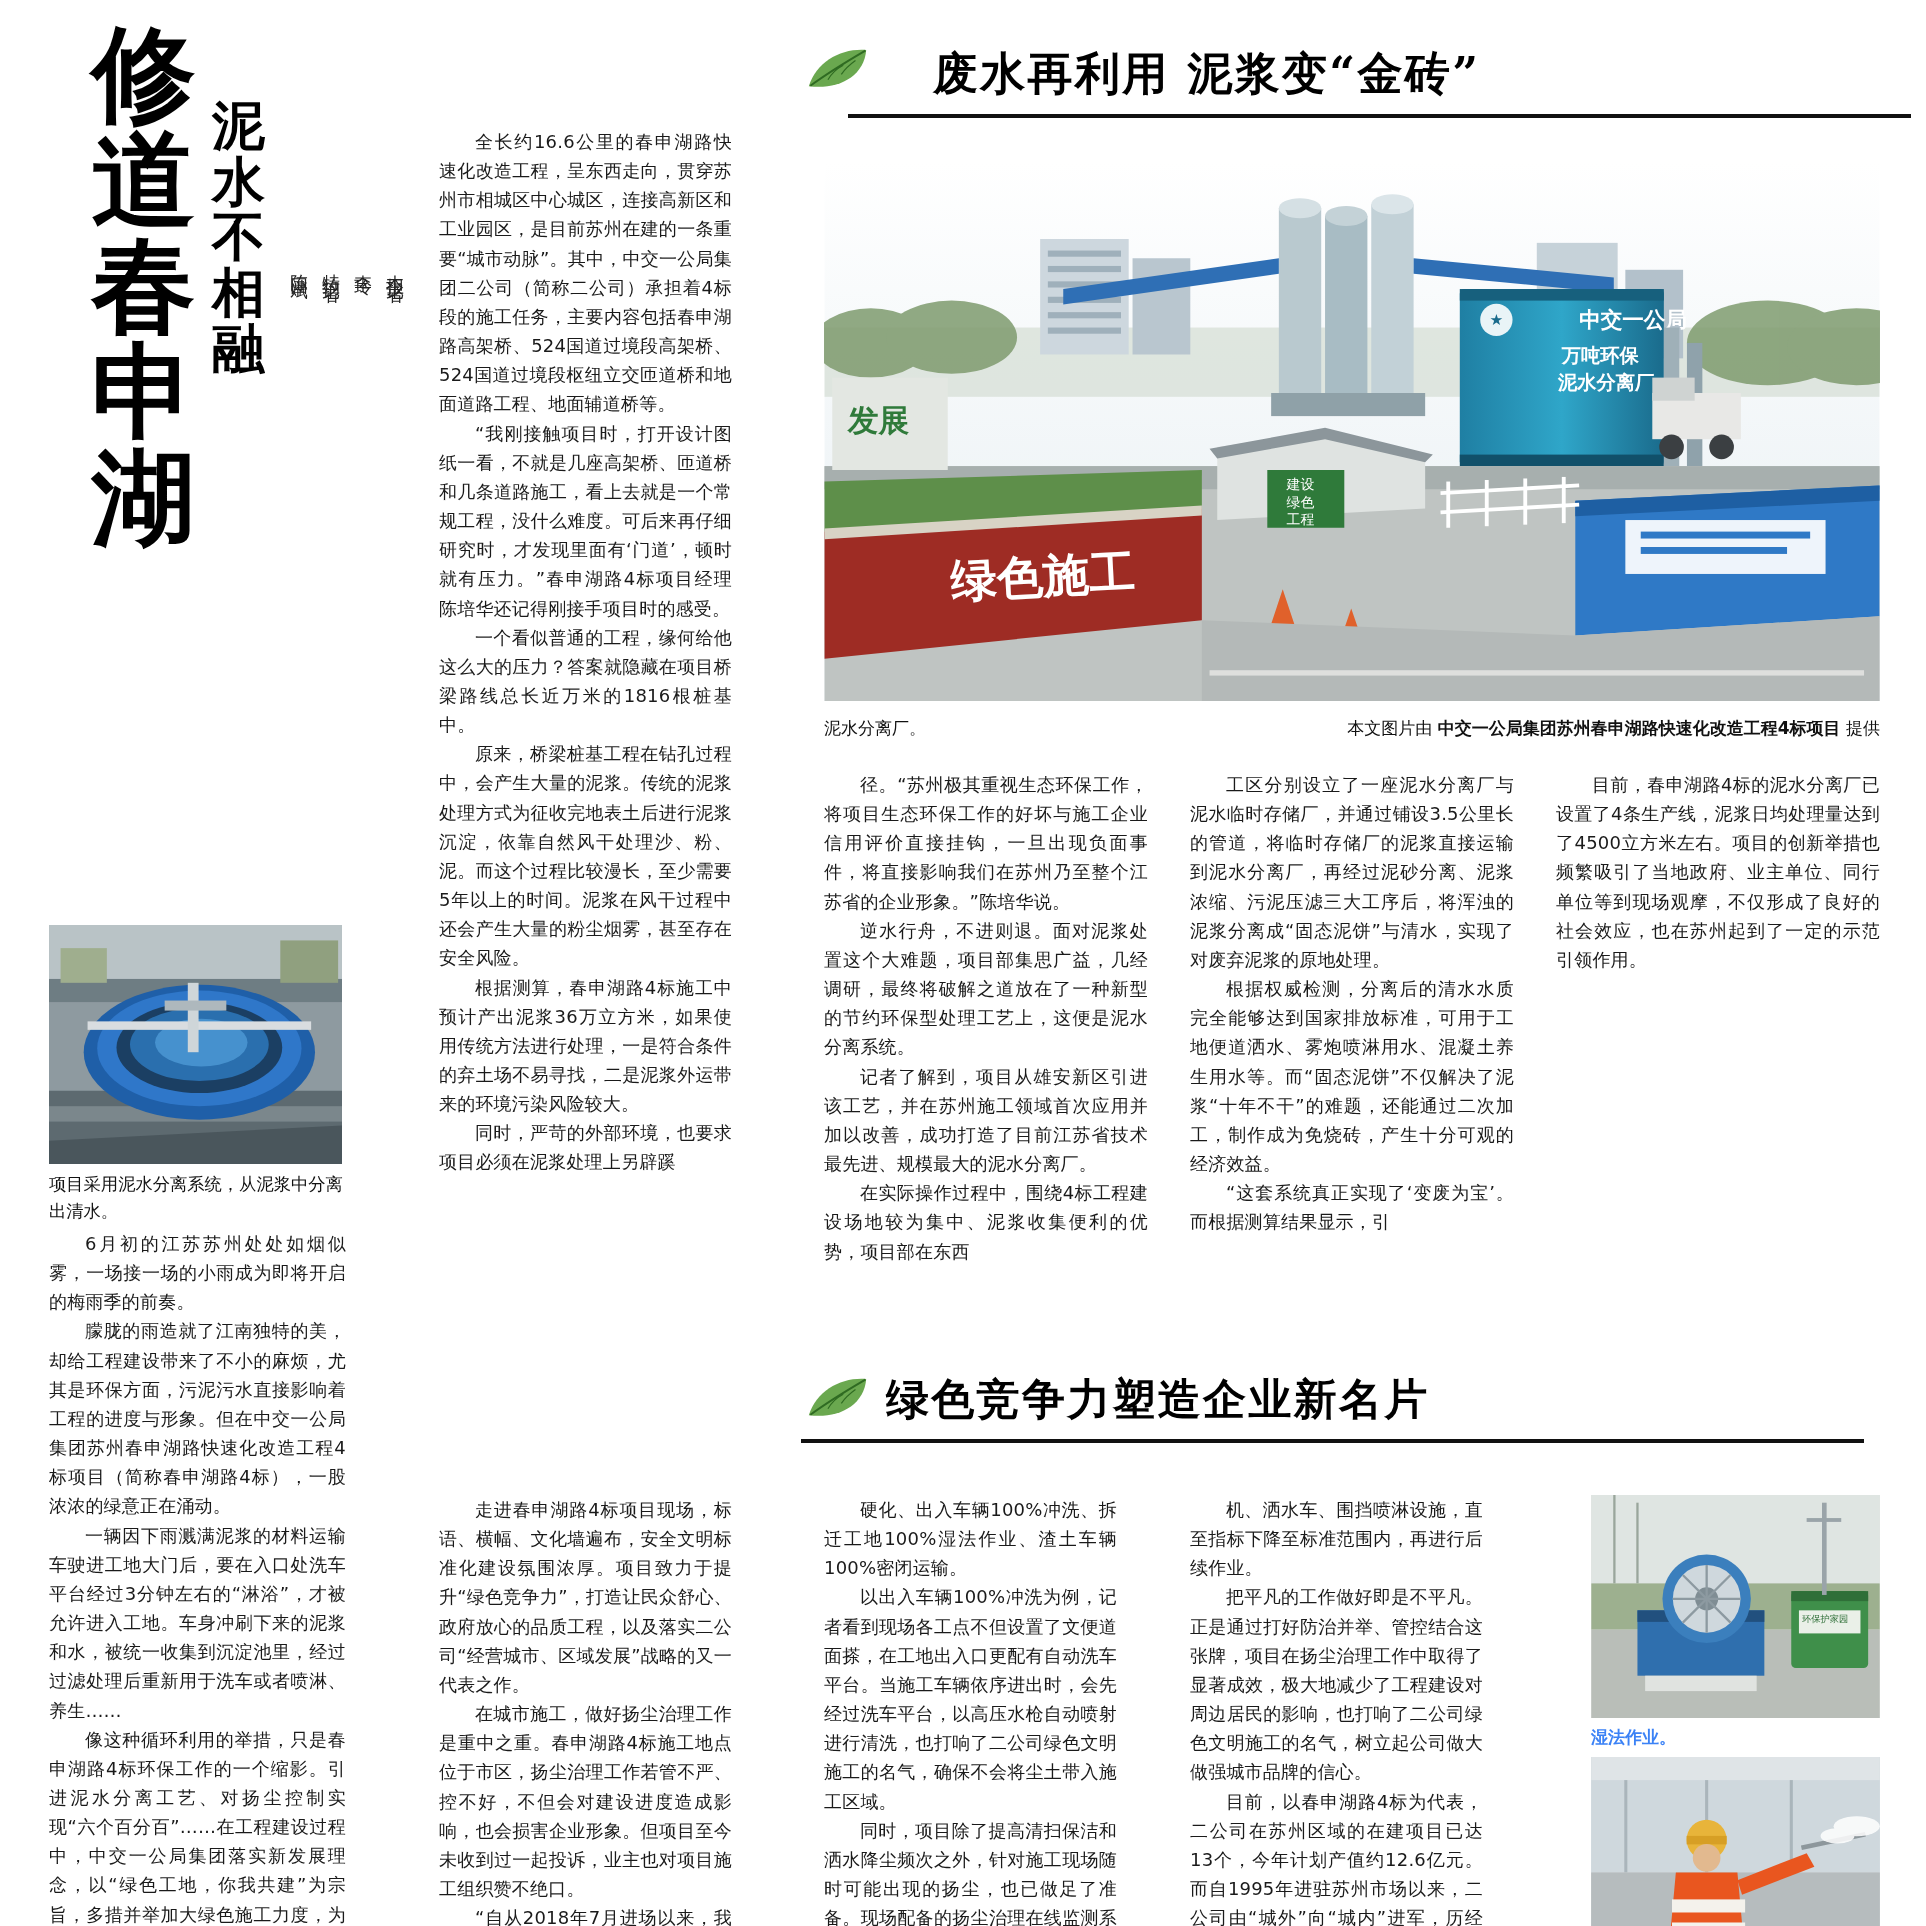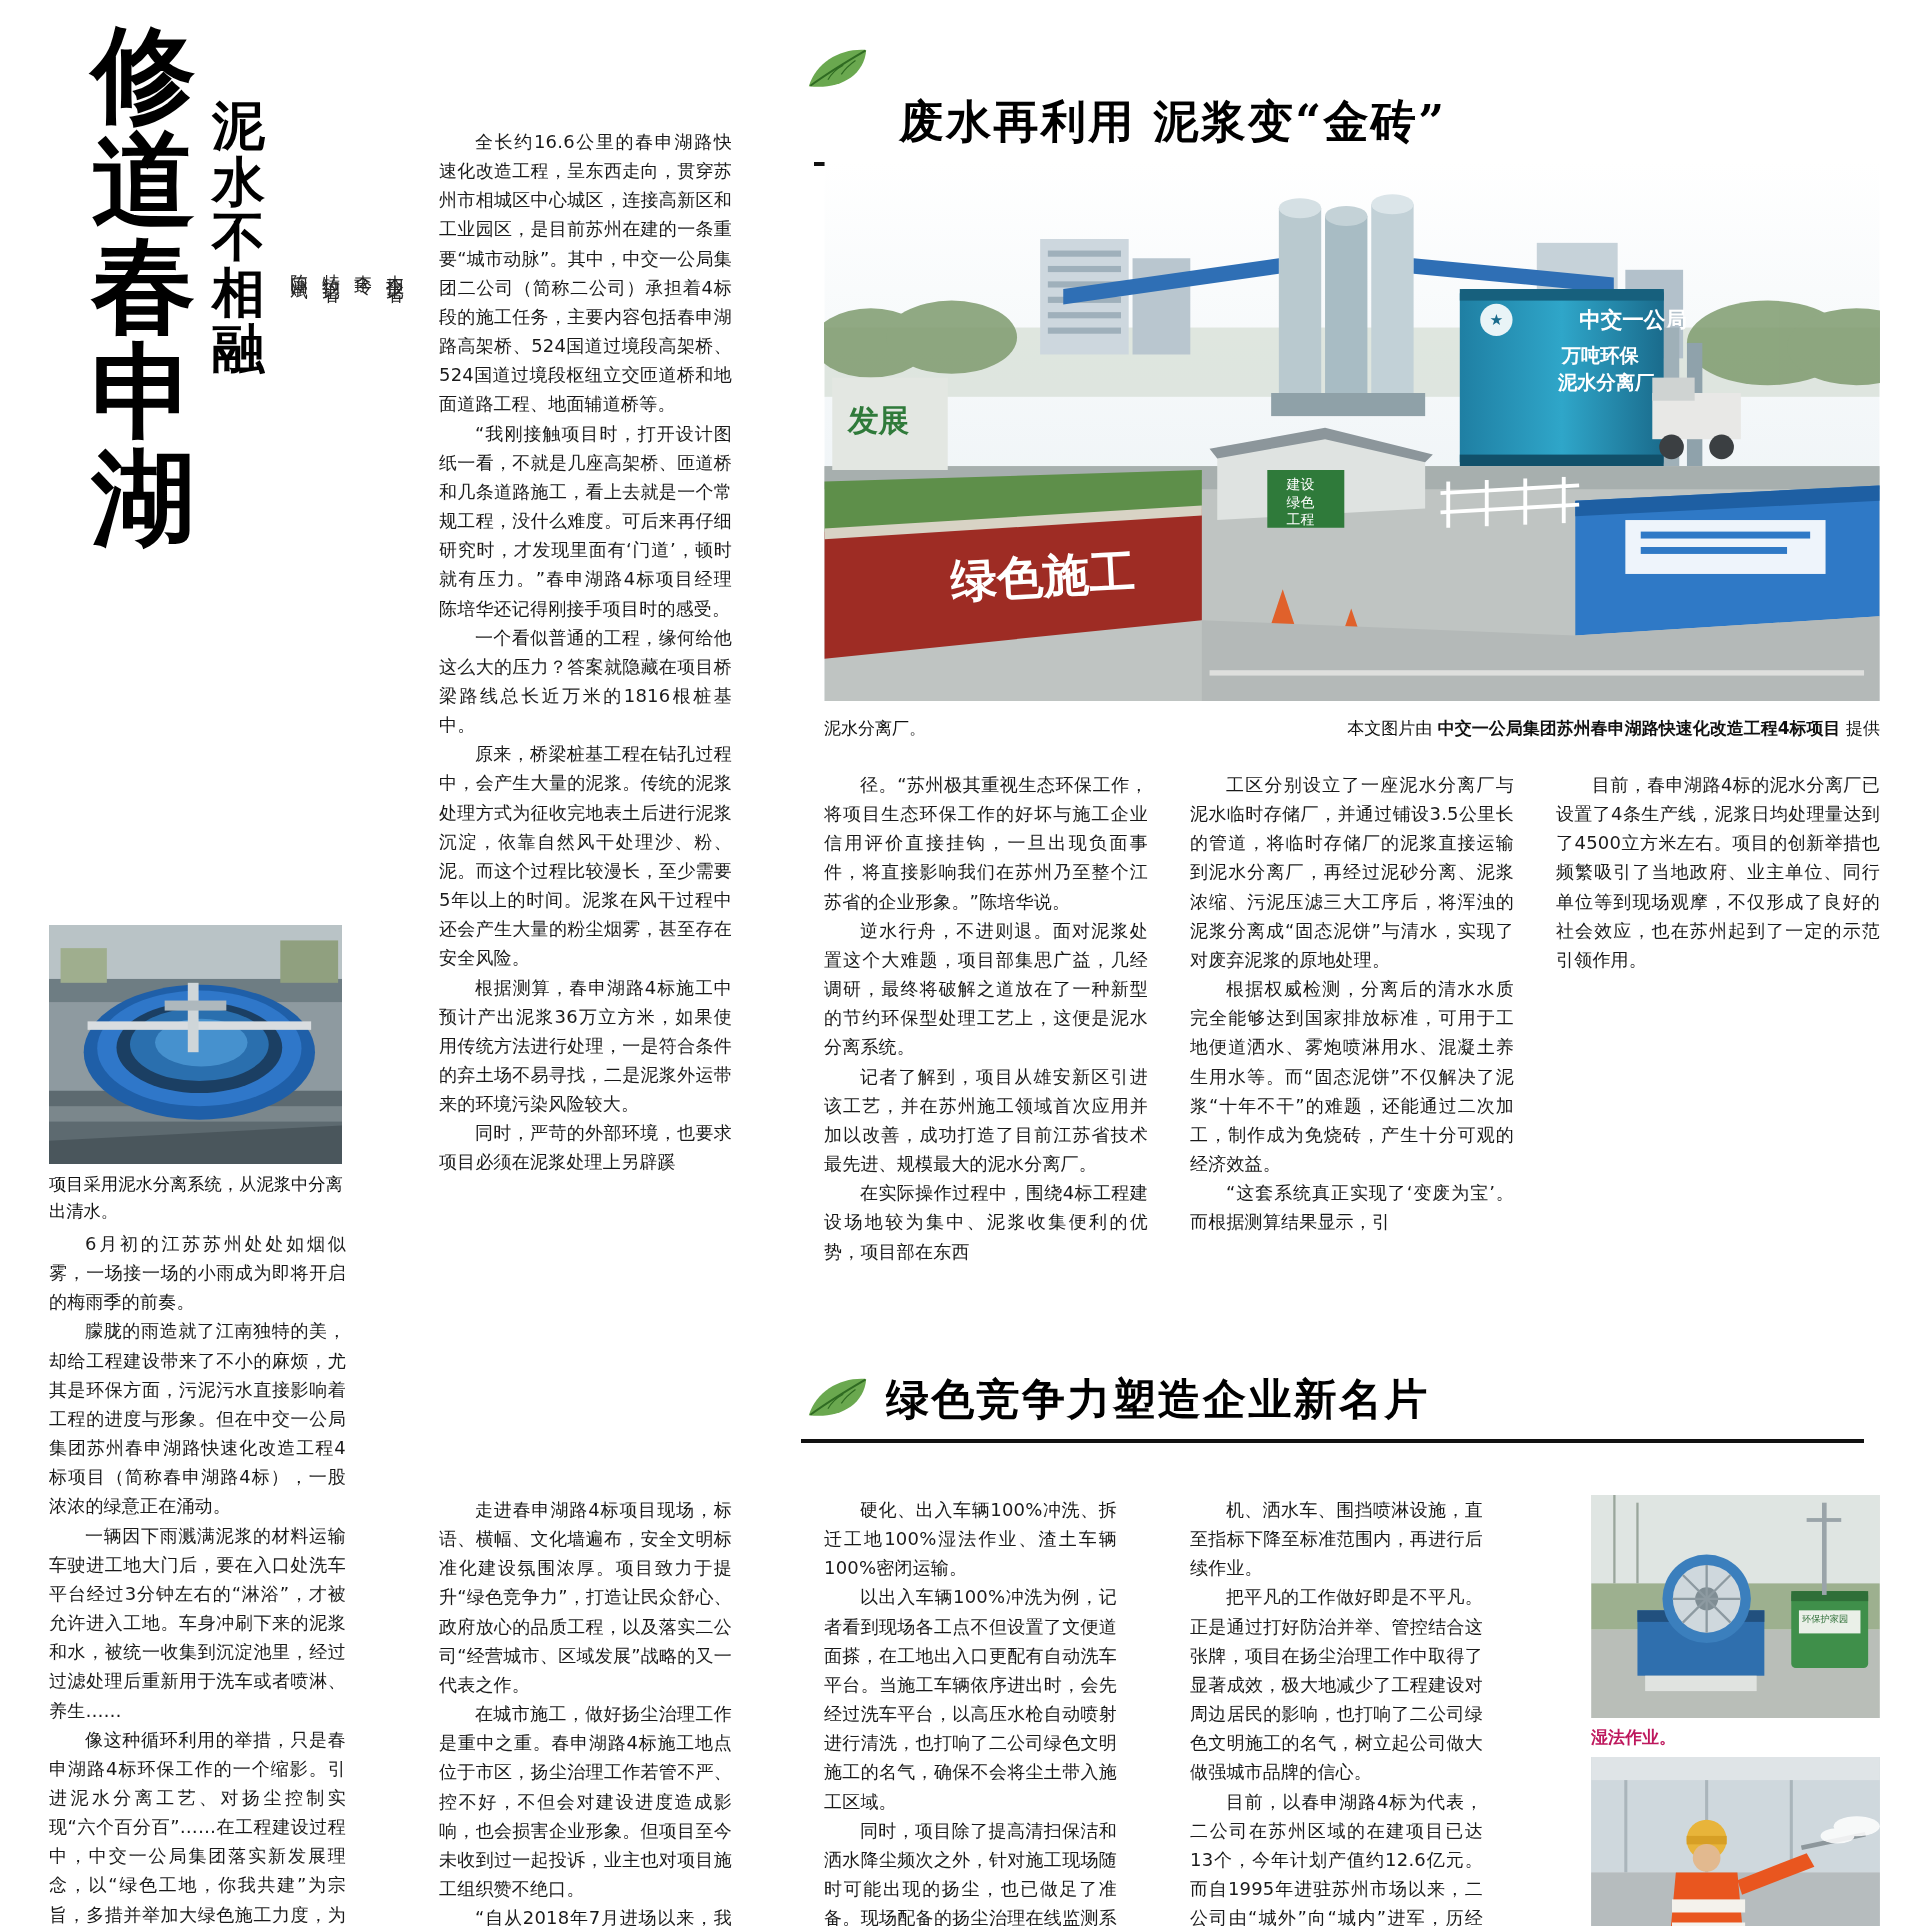--- a/index.html
+++ b/index.html
@@ -21,21 +21,21 @@
   
   .photo1{position:absolute;left:49px;top:925px;width:293px;height:239px;overflow:hidden;border:0;}
   .cap-left{position:absolute;left:49px;top:1171px;width:297px;font-size:17.3px;line-height:1.55;color:#111;font-weight:normal;}
 
   .leftbody{position:absolute;left:49px;top:1229px;width:297px;}
 
   
   .col2{left:439px;top:127px;width:293px;}
 
   
-  .head1{position:absolute;left:814px;top:44px;width:1079px;margin-top:48px;}
+  .head1{position:absolute;left:848px;top:44px;width:1079px;}
   .head1 .t{font-size:45px;font-weight:bold;font-family:"DejaVu Serif","Liberation Serif",serif;letter-spacing:2.3px;color:#000;padding-left:85px;}
   .head1 .rule{margin-top:10px;height:3.5px;background:#111;width:1063px;}
   .leaf{position:absolute;left:805px;top:46px;width:65px;height:46px;}
 
   
   .hero{position:absolute;left:824px;top:162px;width:1056px;height:539px;overflow:hidden;}
   .hero-cap{position:absolute;left:824px;top:717px;width:1056px;font-size:17px;color:#111;}
   .hero-cap .right{float:right;}
   .hero-cap .cred{color:#111;}
   .hero-cap .cred b{font-weight:bold;}
@@ -50,21 +50,21 @@
   .head2 .t{font-size:43px;font-weight:bold;font-family:"DejaVu Serif","Liberation Serif",serif;letter-spacing:2.3px;color:#000;padding-left:85px;}
   .head2 .rule{margin-top:10px;height:3.5px;background:#111;width:1063px;}
   .leaf2{position:absolute;left:805px;top:1375px;width:65px;height:46px;}
 
   
   .b1{left:439px;top:1495px;width:293px;}
   .b2{left:824px;top:1495px;width:293px;}
   .b3{left:1190px;top:1495px;width:293px;}
 
   .photo2{position:absolute;left:1591px;top:1495px;width:289px;height:223px;overflow:hidden;}
-  .cap2{position:absolute;left:1591px;top:1726px;width:289px;font-size:17px;font-weight:bold;color:#be185d;}
+  .cap2{position:absolute;left:1591px;top:1726px;width:289px;font-size:17px;font-weight:bold;color:#3b82f6;}
   .photo3{position:absolute;left:1591px;top:1757px;width:289px;height:254px;overflow:hidden;}
 
   
   .leafsvg{display:block;}
 </style>
 </head>
 <body>
 
 <div class="page">
 

